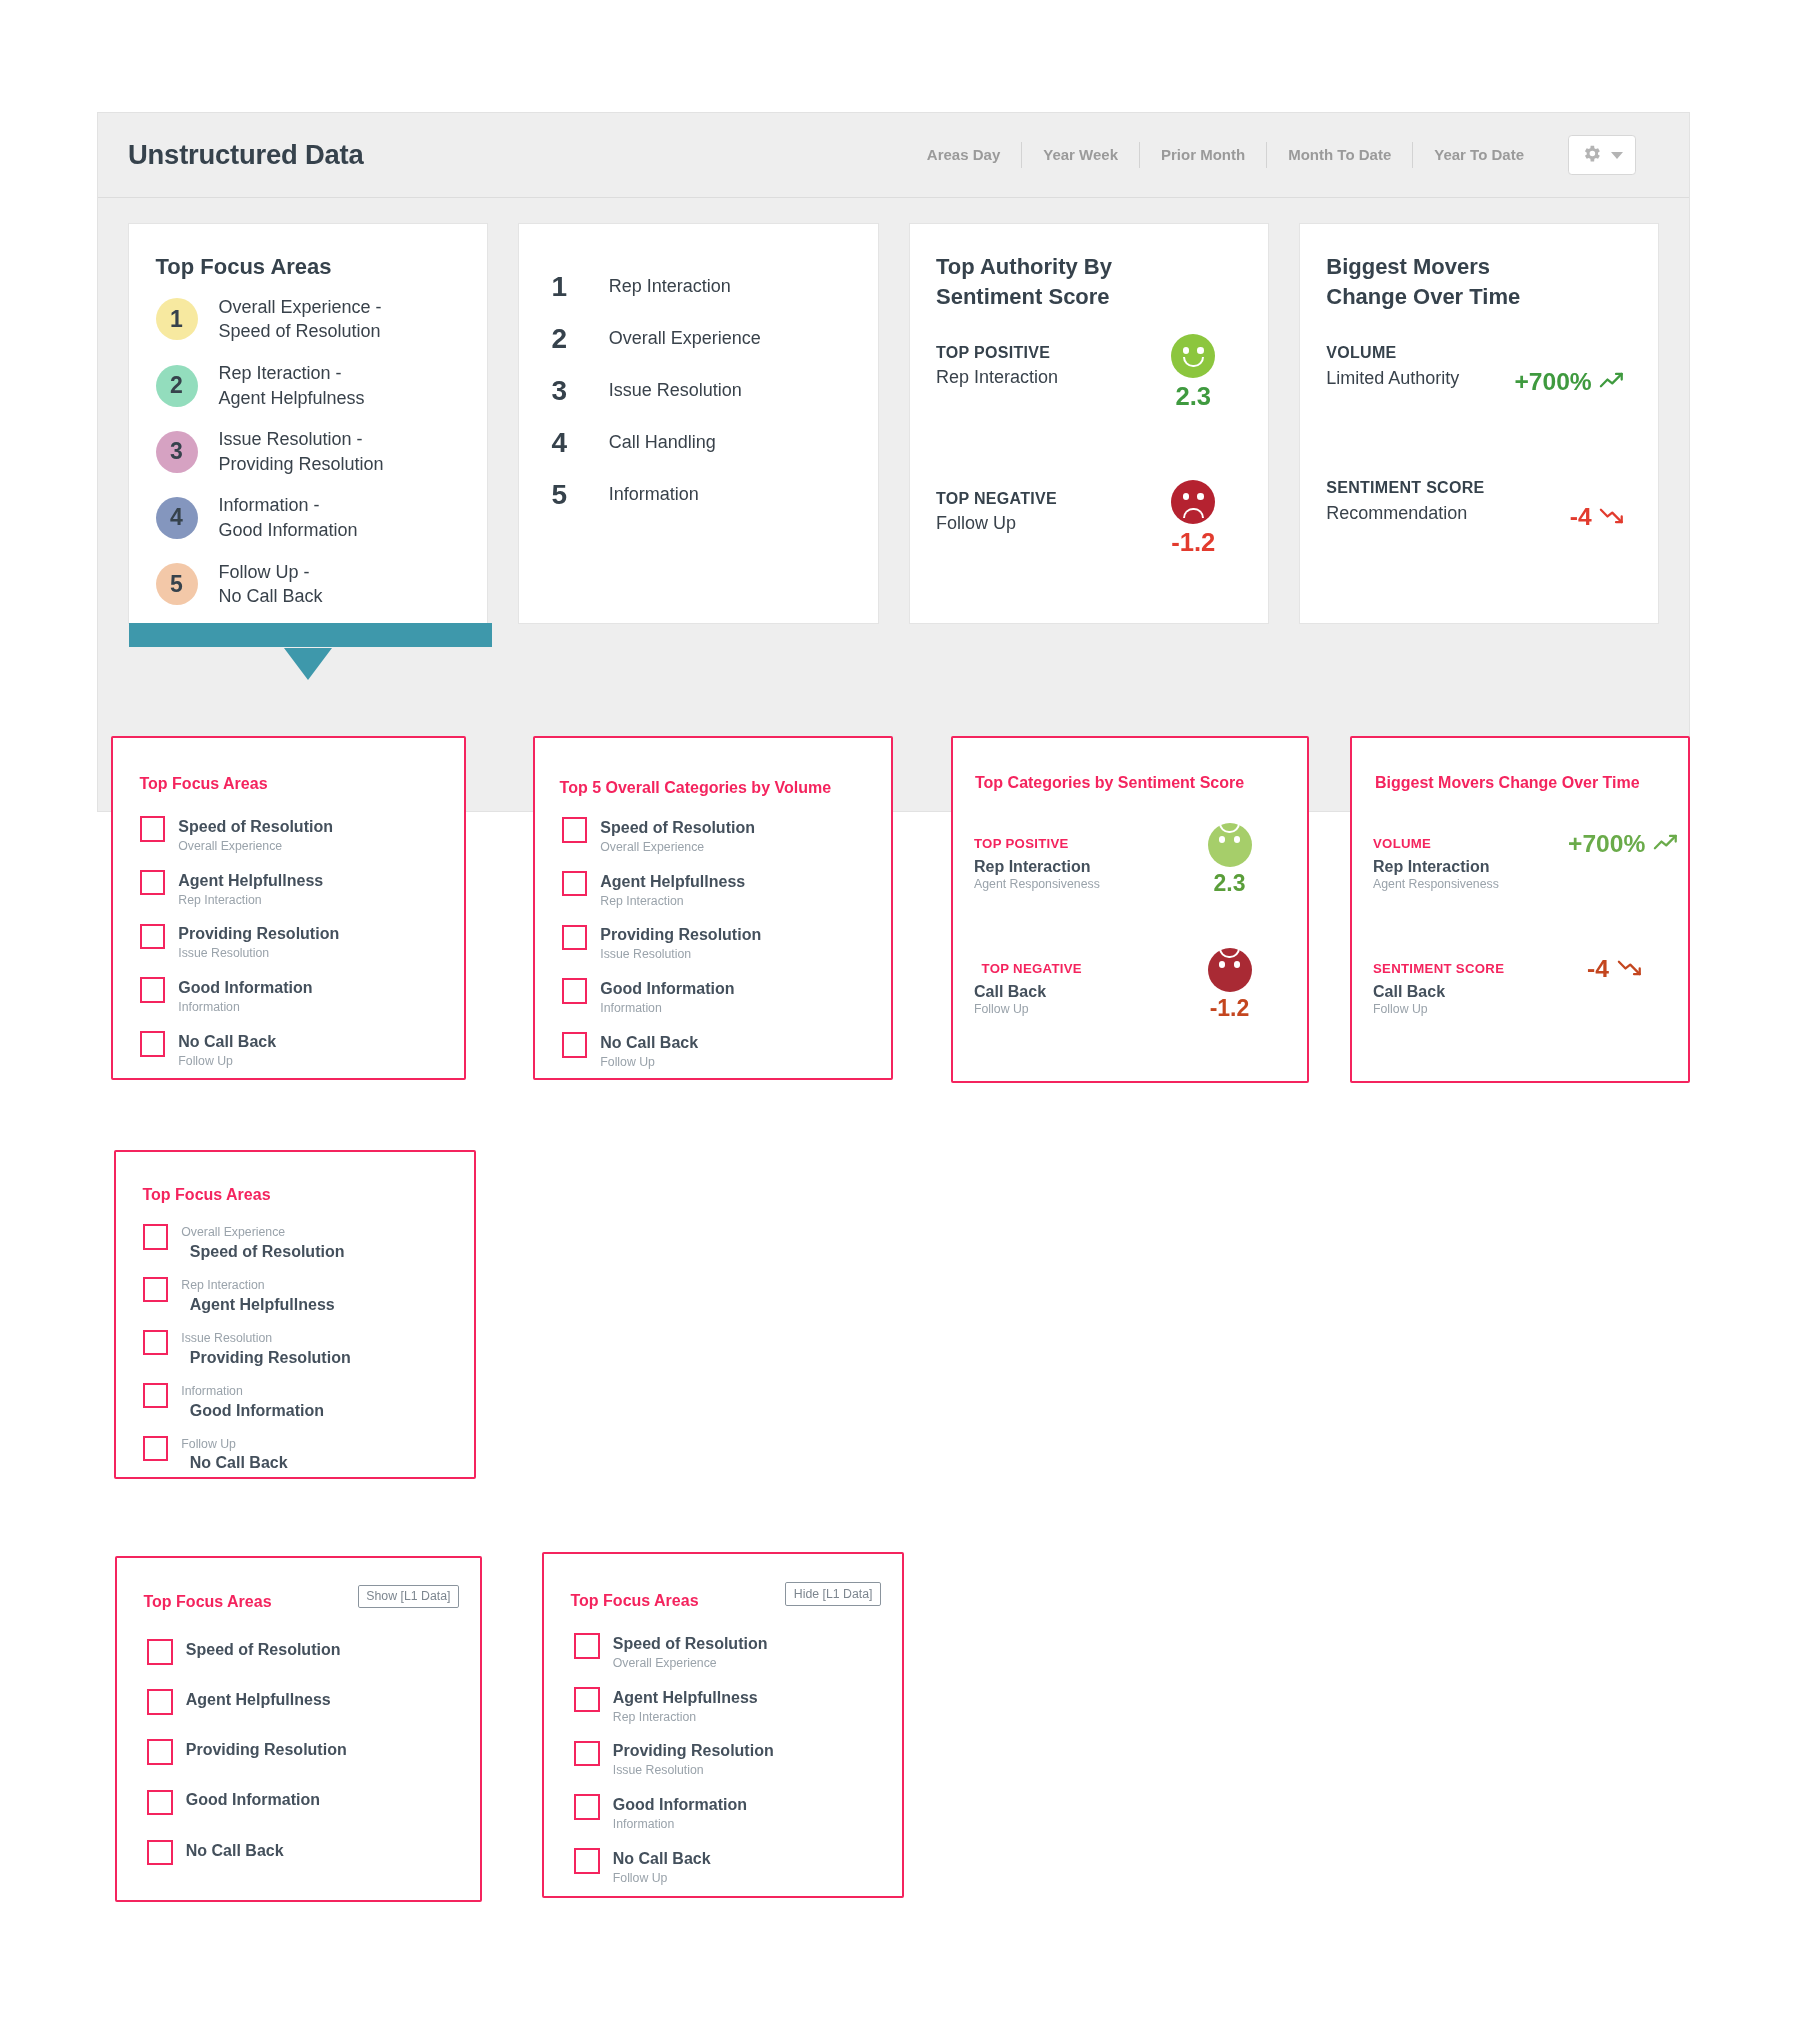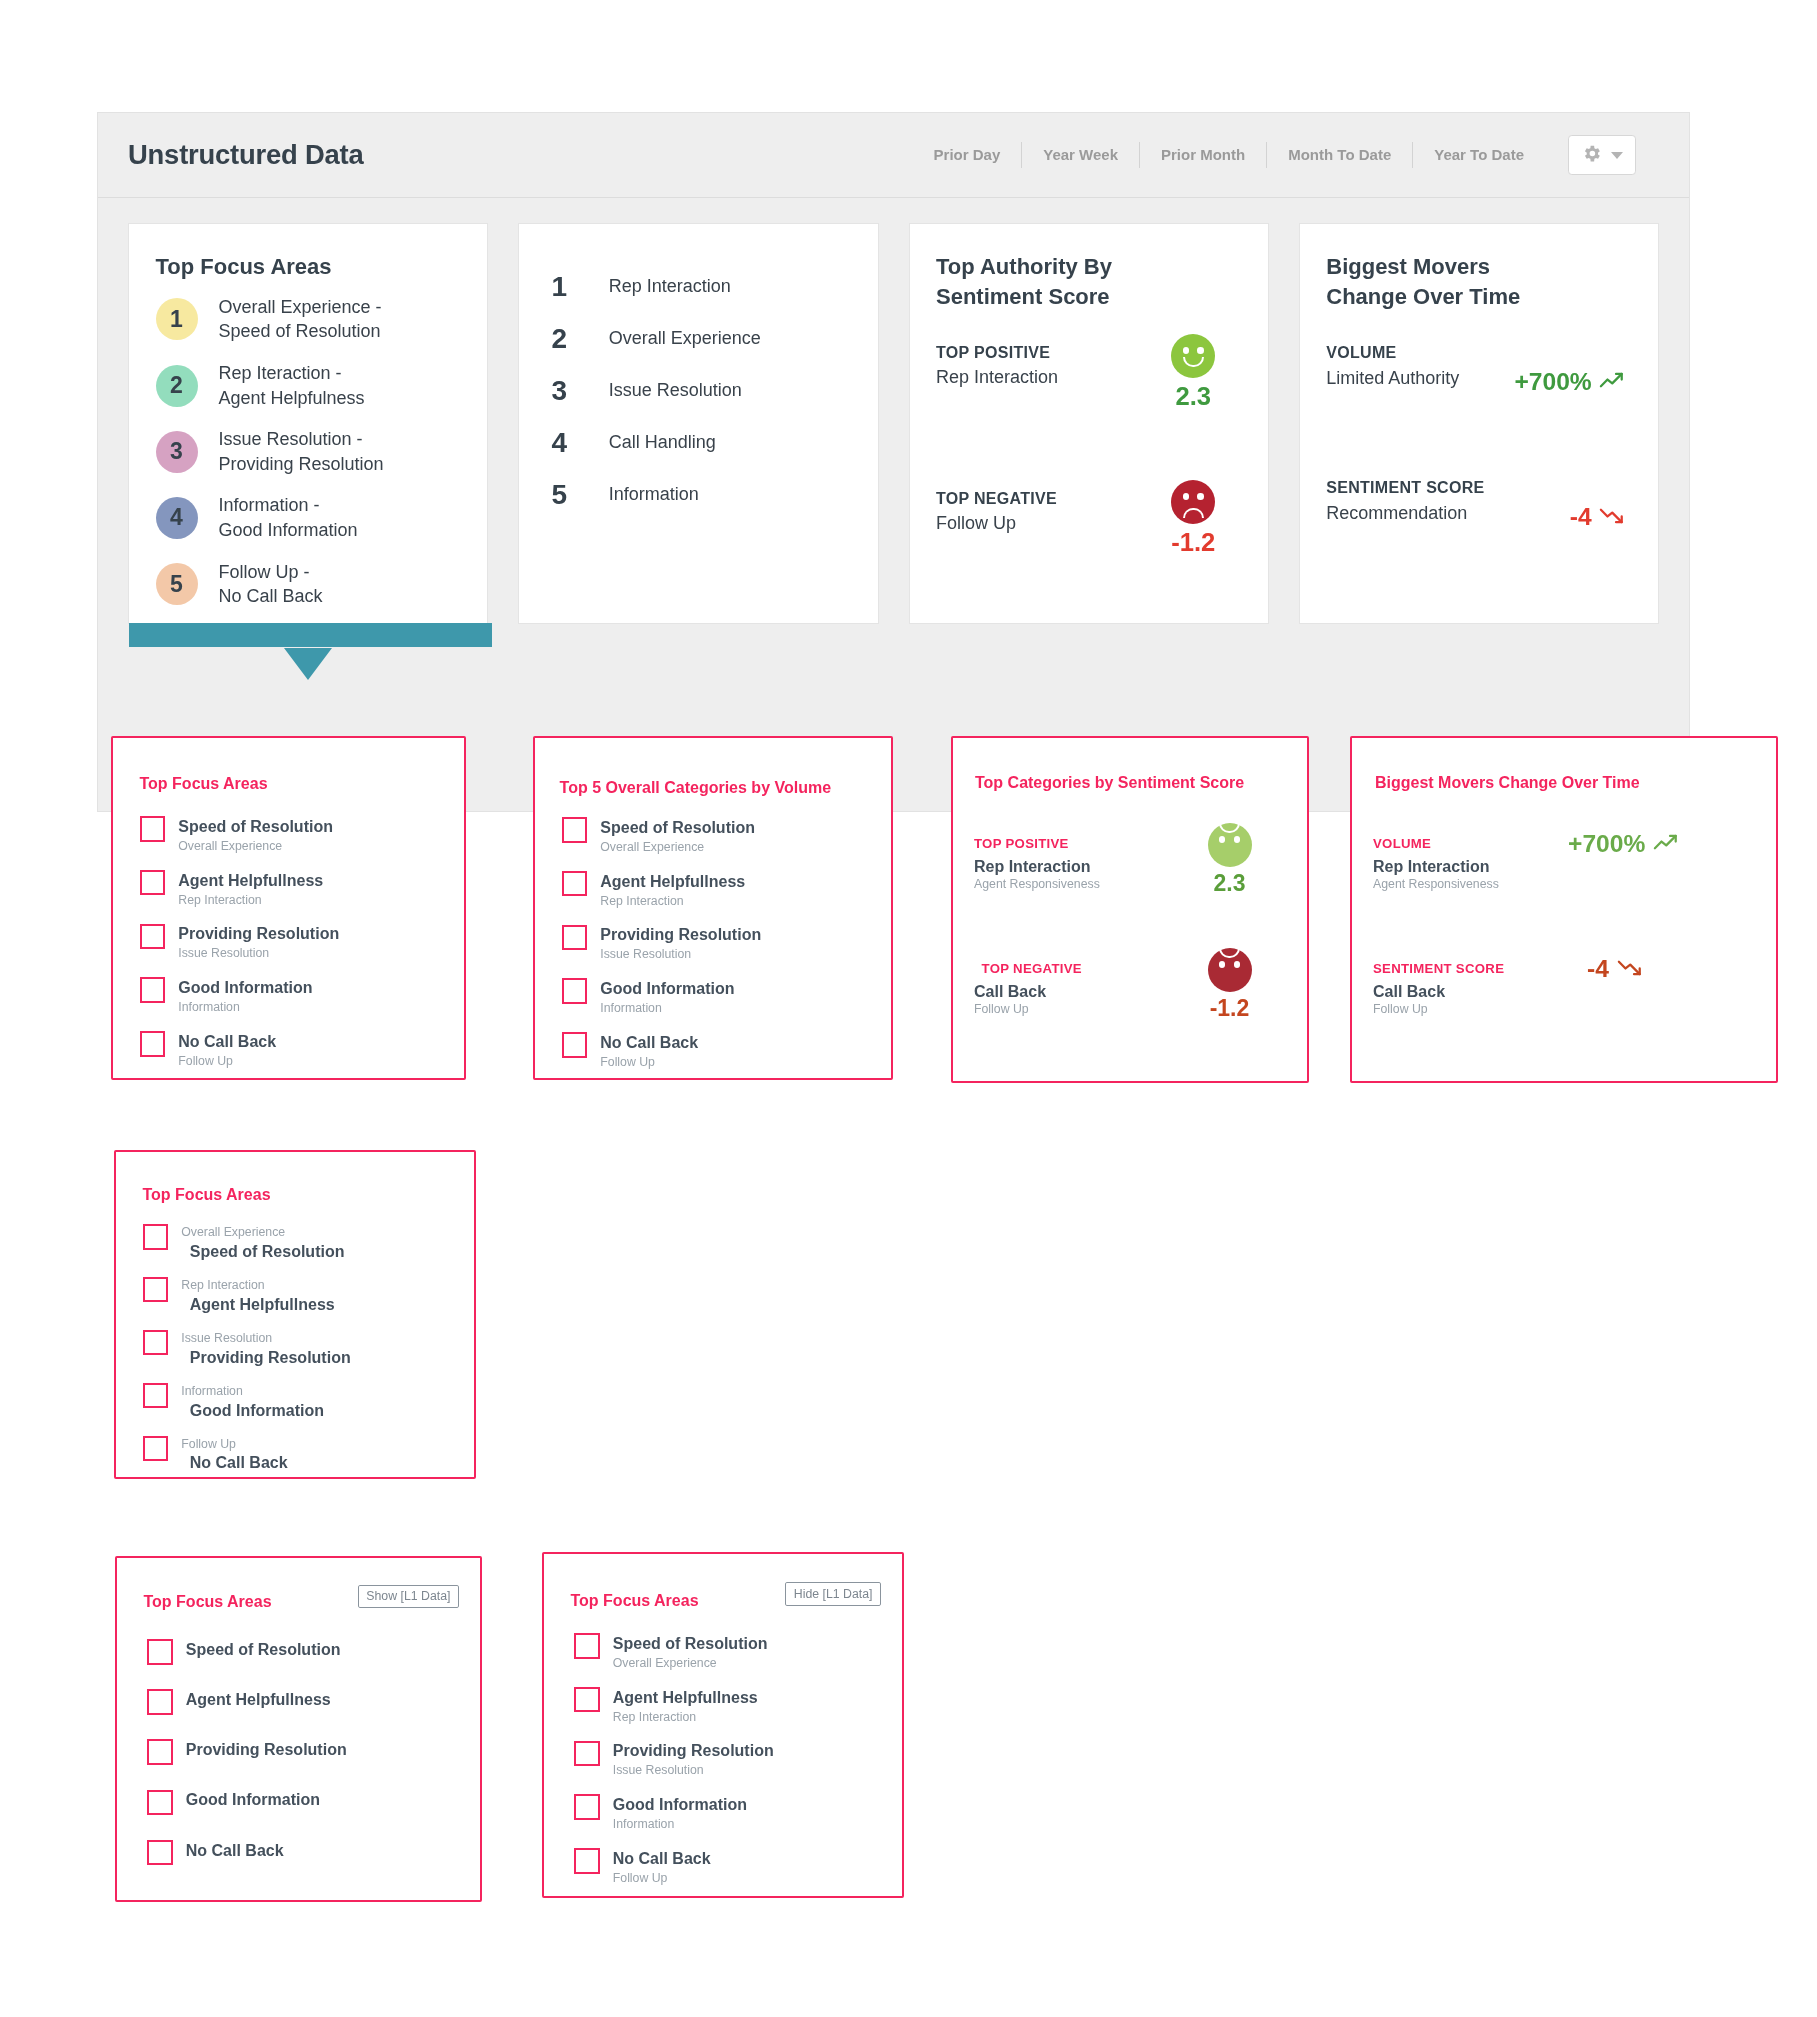--- a/index.html
+++ b/index.html
@@ -228,21 +228,21 @@
 </head>
 <body>
 
 <div class="page">
 
   <div class="dashboard">
 
     <div class="dash-header">
       <div class="dash-title">Unstructured Data</div>
       <div class="dash-tabs">
-        <div class="dash-tab">Prior Day</div>
+        <div class="dash-tab">Areas Day</div>
         <div class="dash-tab">Year Week</div>
         <div class="dash-tab">Prior Month</div>
         <div class="dash-tab">Month To Date</div>
         <div class="dash-tab">Year To Date</div>
         <div class="gear-btn">
           <span class="gear-icon">
             <svg width="21" height="21" viewBox="0 0 24 24" fill="#b4b4b4">
               <path d="M19.4 13a7.6 7.6 0 000-2l2.1-1.6-2-3.5-2.5 1a7.6 7.6 0 00-1.7-1L15 3H11l-.3 2.9c-.6.2-1.2.6-1.7 1l-2.5-1-2 3.5L6.6 11a7.6 7.6 0 000 2l-2.1 1.6 2 3.5 2.5-1c.5.4 1.1.8 1.7 1L11 21h4l.3-2.9c.6-.2 1.2-.6 1.7-1l2.5 1 2-3.5-2.1-1.6zM13 15.2A3.2 3.2 0 1116.2 12 3.2 3.2 0 0113 15.2z"></path>
             </svg>
           </span>
@@ -505,21 +505,21 @@
         <div class="face wf-sad">
           <span class="eye l"></span>
             <span class="eye r"></span>
             <span class="mouth"></span>
         </div>
         <div class="wfs-score neg">-1.2</div>
       </div>
     </div>
   </div>
 
-  <div class="wf" style="left:1350px; top:736px; width:428px; height:347px;">
+  <div class="wf" style="left:1350px; top:736px; width:340px; height:347px;">
     <div class="wf-title" style="left:23px; top:36px;">Biggest Movers Change Over Time</div>
 
     <div class="wfs-block" style="left:21px; top:98px; width:331px;">
       <div class="wfs-kicker">VOLUME</div>
       <div class="wfs-name">Rep Interaction</div>
       <div class="wfs-sub">Agent Responsiveness</div>
       <div class="wfm-val up">
         <span>+700%</span>
         <span>
           <svg width="26.5" height="19" viewBox="0 0 28 20" fill="none" stroke="#6aab4a" stroke-width="2.4" stroke-linecap="round" stroke-linejoin="round">

